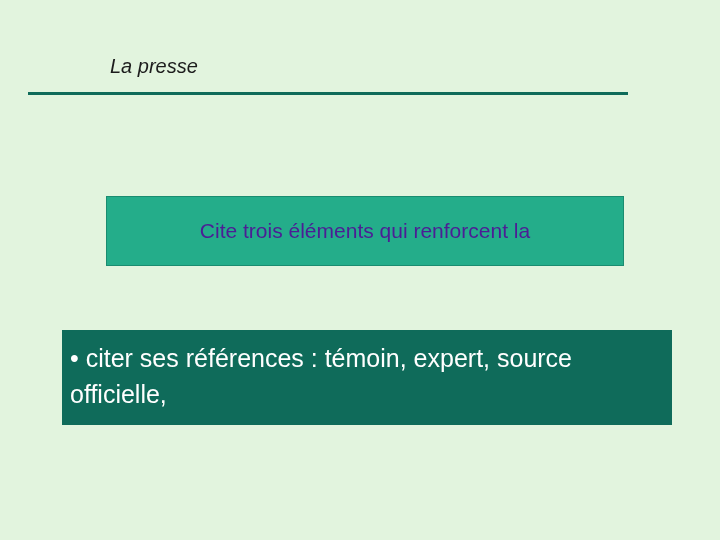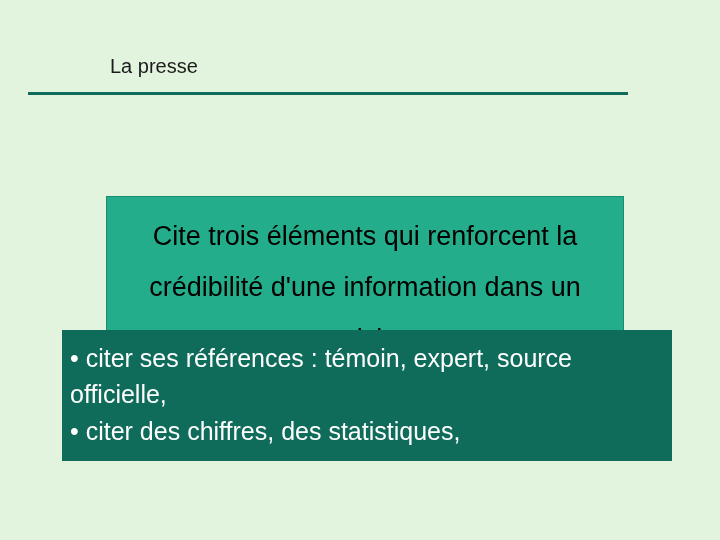--- a/index.html
+++ b/index.html
@@ -1,30 +1,28 @@
 <!DOCTYPE html>
 <html><head>
 <meta charset="utf-8">
 <style>
 html,body{margin:0;padding:0}
 body{width:720px;height:540px;background:#e2f4de;font-family:Arial,Helvetica,sans-serif;position:relative;overflow:hidden}
-.title{position:absolute;left:110px;top:55px;font-size:20px;color:#1c1c1c}
+.title{position:absolute;left:110px;top:55px;font-style:italic;font-size:20px;color:#1c1c1c}
 .rule{position:absolute;left:28px;top:92px;width:600px;height:0;border-top:3px solid #0f6b5a}
 .qbox{position:absolute;left:106px;top:196px;width:508px;background:#24ad8a;border:1px solid #1a8c70;text-align:center;padding:14px 4px 14px 4px}
-.qbox .line{font-size:27px;color:#000000;line-height:1.9}
+.qbox .line{font-size:21px;color:#4c1d95;line-height:1.9}
 .abox{position:absolute;left:62px;top:330px;width:594px;background:#0f6b5a;padding:10px 8px 12px 8px}
 .abox .item{font-size:25px;color:#ffffff;line-height:1.45}
 </style>
 </head>
 <body>
 
 <div class="title">La presse</div>
 <div class="rule"></div>
 
 <div class="qbox">
   <div class="line">Cite trois éléments qui renforcent la</div>
-  <div class="line">crédibilité d'une information dans un article.</div>
 </div>
 
 <div class="abox">
   <div class="item">• citer ses références : témoin, expert, source officielle,</div>
-  <div class="item">• citer des chiffres, des statistiques,</div>
 </div>
 
 </body></html>

